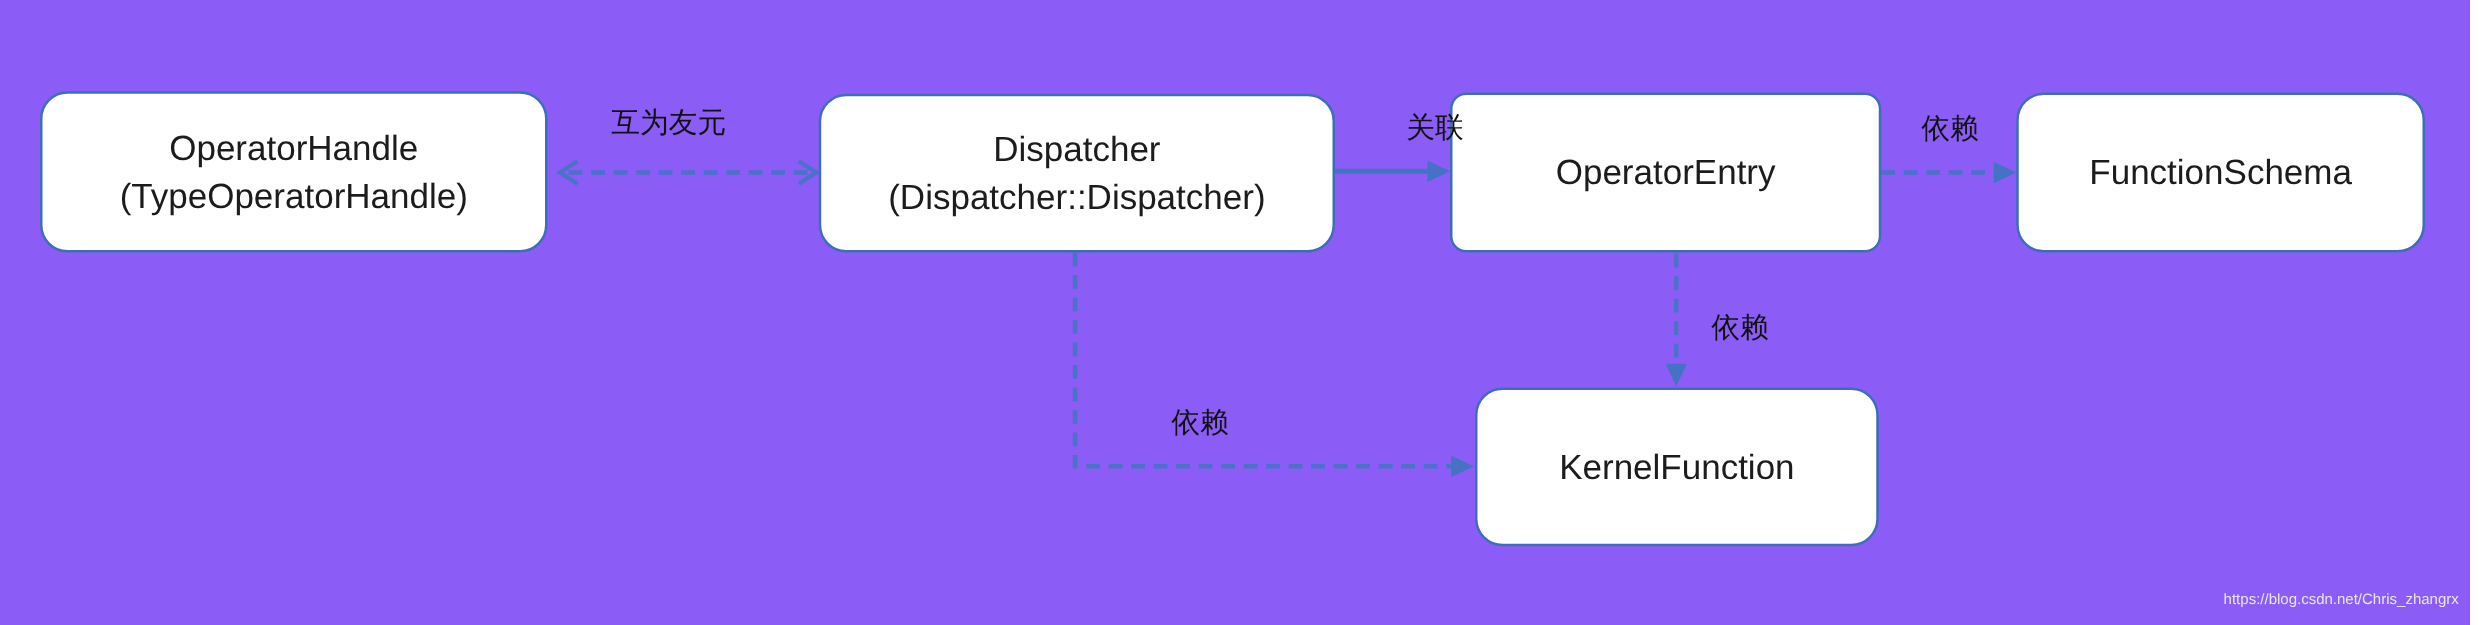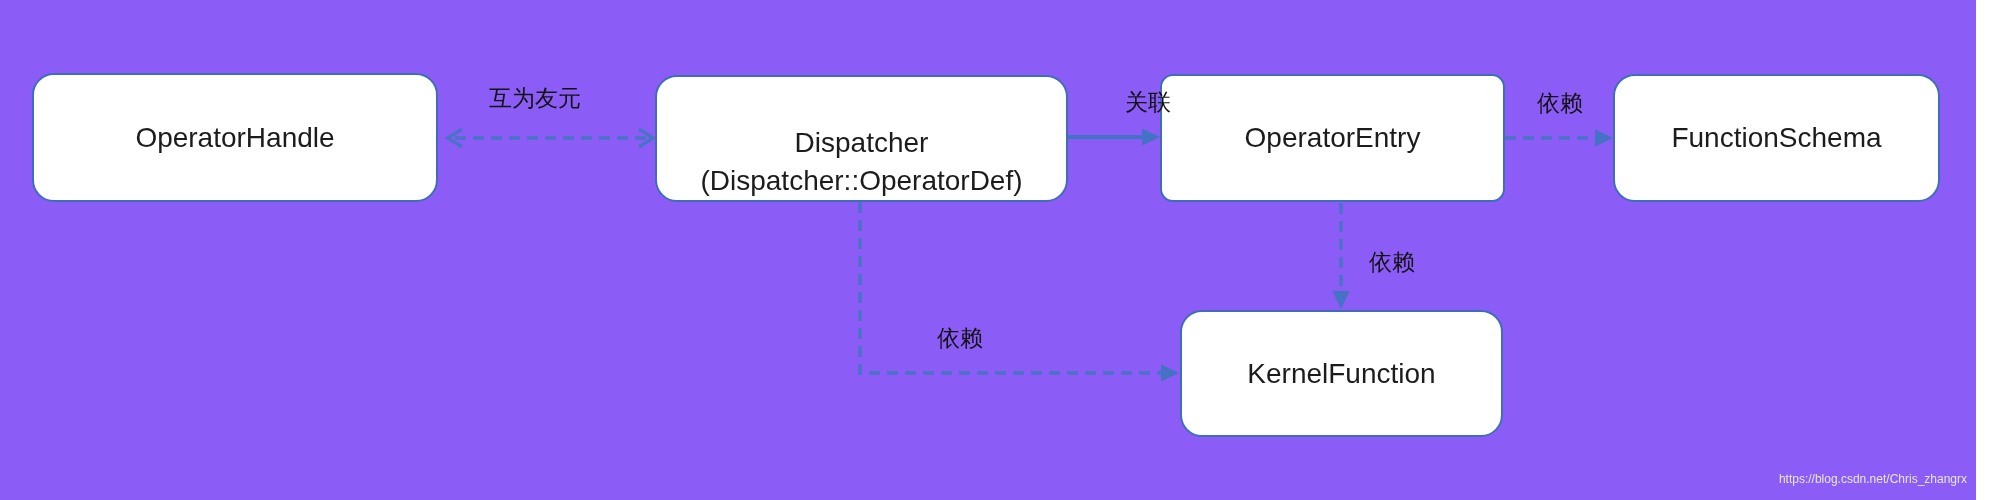--- a/index.html
+++ b/index.html
@@ -97,25 +97,26 @@
     </g>
 
     <g>
       <path class="dashed-stroke" d="M860,202 V373 H1162"></path>
       <polygon class="filled-head" points="1161,364.5 1179,373 1161,381.5"></polygon>
     </g>
   </svg>
 
   <div class="node" style="left:32px; top:73px; width:406px; height:129px;">
     <span>OperatorHandle</span>
+    <span>(TypeOperatorHandle)</span>
   </div>
 
-  <div class="node" style="left:655px; top:75px; width:413px; height:127px;justify-content:flex-end;">
+  <div class="node" style="left:655px; top:75px; width:413px; height:127px;">
     <span>Dispatcher</span>
-    <span>(Dispatcher::OperatorDef)</span>
+    <span>(Dispatcher::Dispatcher)</span>
   </div>
 
   <div class="node" style="left:1160px; top:74px; width:345px; height:128px;border-radius:13px;">
     <span>OperatorEntry</span>
   </div>
 
   <div class="node" style="left:1613px; top:74px; width:327px; height:128px;">
     <span>FunctionSchema</span>
   </div>
 

